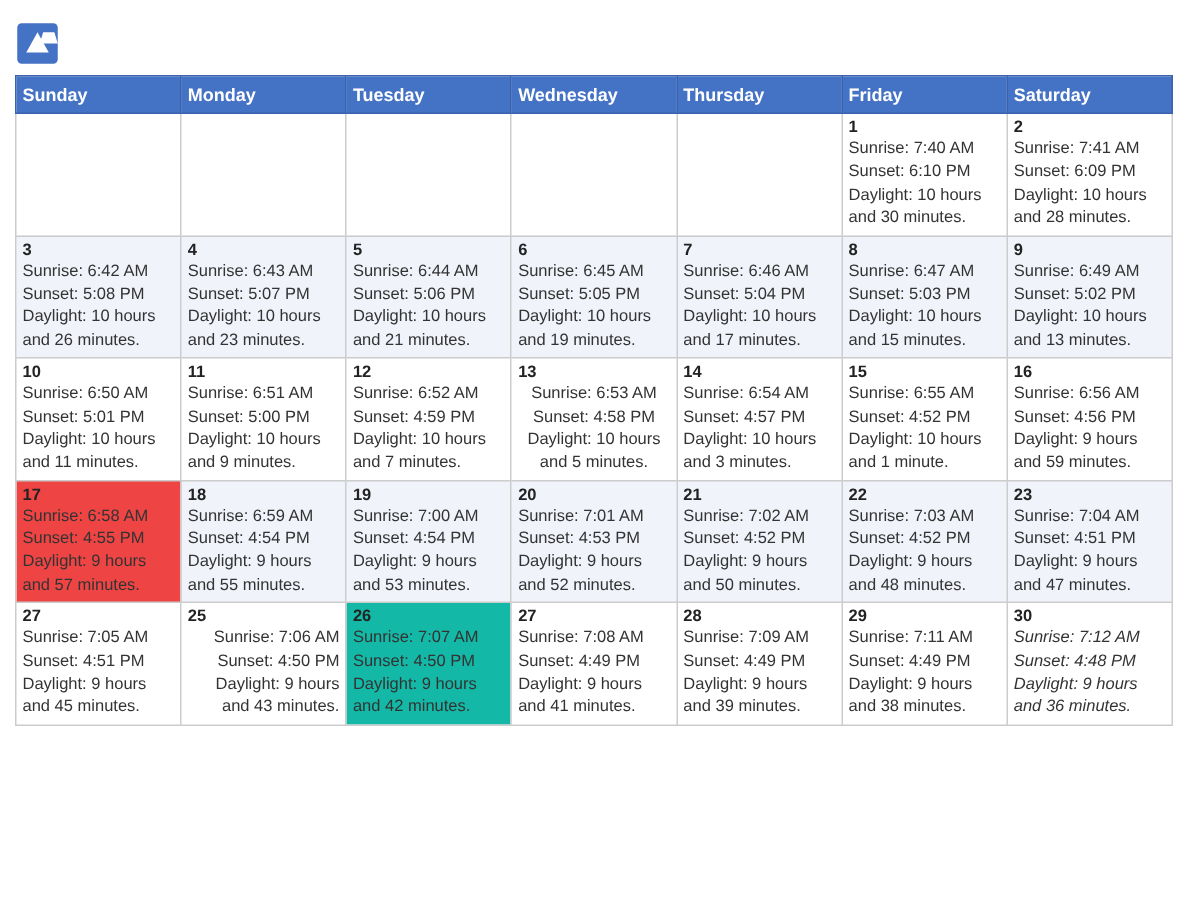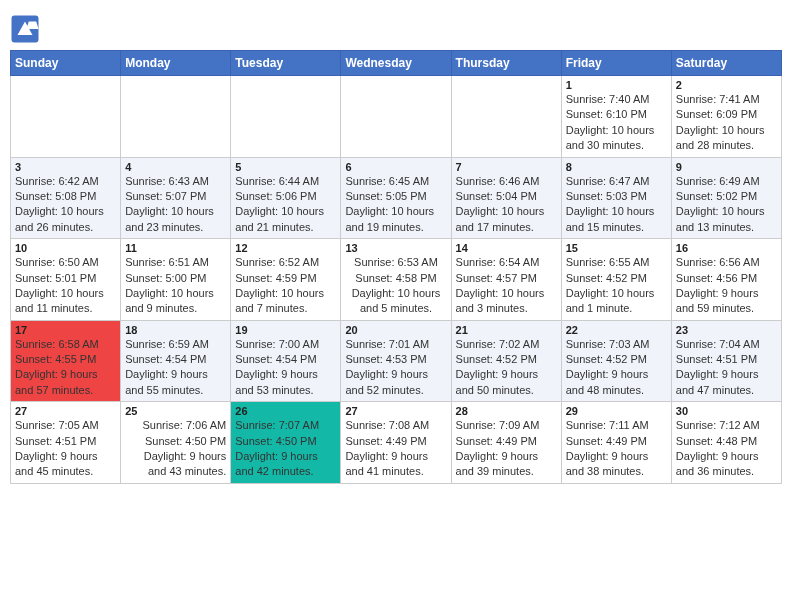--- a/index.html
+++ b/index.html
@@ -313,19 +313,19 @@
 Daylight: 9 hours and 39 minutes.</div>
         </td>
         <td style="background: rgb(255, 255, 255);">
           <span class="day-num">29</span>
           <div class="day-info" style="white-space: pre-line;">Sunrise: 7:11 AM
 Sunset: 4:49 PM
 Daylight: 9 hours and 38 minutes.</div>
         </td>
         <td style="background: rgb(255, 255, 255);">
           <span class="day-num">30</span>
-          <div class="day-info" style="white-space: pre-line;">Sunrise: 7:12 AM
+          <div class="day-info" style="white-space: pre-line; font-style: italic;">Sunrise: 7:12 AM
 Sunset: 4:48 PM
 Daylight: 9 hours and 36 minutes.</div>
         </td>
       </tr>
     </tbody>
 </table>
 
 </body></html>

